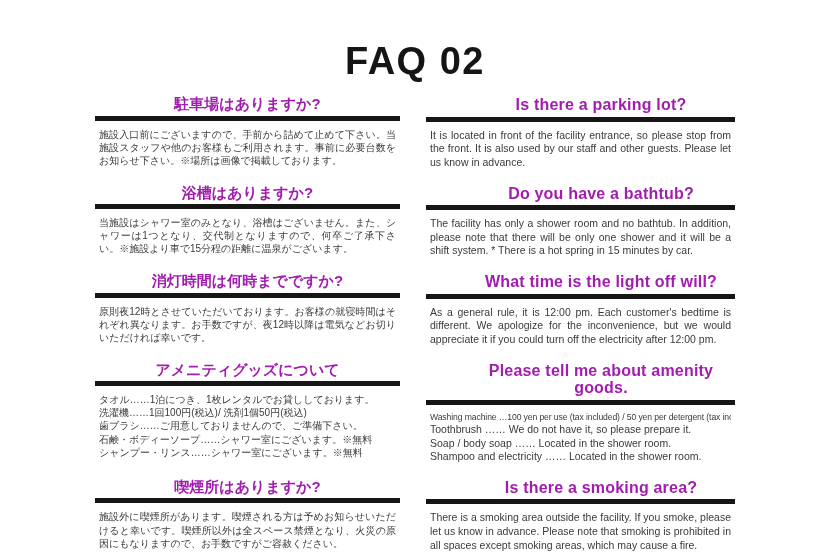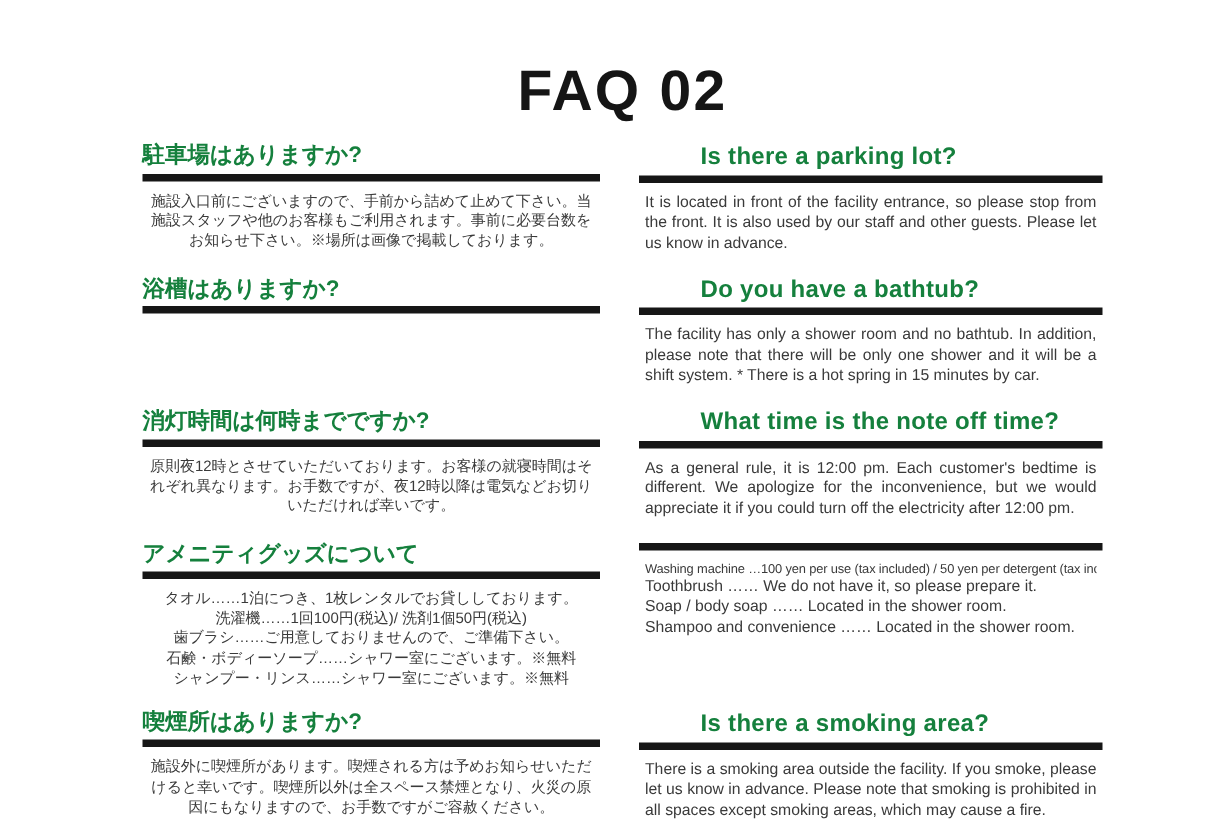--- a/index.html
+++ b/index.html
@@ -26,36 +26,37 @@
   .grid {
     display: grid;
     grid-template-columns: 305px 309px;
     column-gap: 26px;
     row-gap: 11px;
   }
   .qa { min-width: 0; }
   .q {
     margin: 0 0 3px 0;
     font-weight: bold;
-    color: #15803d;
+    color: #a21caf;
     line-height: 1.1;
+    text-align: center;
   }
   .q.ja { font-size: 15px; }
   .q.en { font-size: 16px; letter-spacing: 0.2px; margin-left: 41px; }
   .bar {
     height: 5px;
     background: #161616;
     margin: 0 0 7px 0;
   }
   .a {
     margin: 4px;
     color: #3a3a3a;
     text-align: justify;
   }
-  .a.ja { font-size: 10px;   line-height: 1.32; text-align: center; }
+  .a.ja { font-size: 10px;   line-height: 1.32; }
   .a.en { font-size: 10.5px; line-height: 1.3; }
   .list { text-align: left; }
   .list .line { white-space: nowrap; overflow: hidden; }
   .list .line.small { font-size: 8.6px; letter-spacing: -0.1px; }
 </style>
 </head>
 <body>
 
 <div class="page">
   <h1 class="title">FAQ 02</h1>
@@ -69,56 +70,58 @@
     </section>
     <section class="qa">
       <h2 class="q en">Is there a parking lot?</h2>
       <div class="bar"></div>
       <p class="a en">It is located in front of the facility entrance, so please stop from the front. It is also used by our staff and other guests. Please let us know in advance.</p>
     </section>
 
     <section class="qa">
       <h2 class="q ja">浴槽はありますか?</h2>
       <div class="bar"></div>
+      <p class="a ja">当施設はシャワー室のみとなり、浴槽はございません。また、シャワーは1つとなり、交代制となりますので、何卒ご了承下さい。※施設より車で15分程の距離に温泉がございます。</p>
     </section>
     <section class="qa">
       <h2 class="q en">Do you have a bathtub?</h2>
       <div class="bar"></div>
       <p class="a en">The facility has only a shower room and no bathtub. In addition, please note that there will be only one shower and it will be a shift system. * There is a hot spring in 15 minutes by car.</p>
     </section>
 
     <section class="qa">
       <h2 class="q ja">消灯時間は何時までですか?</h2>
       <div class="bar"></div>
       <p class="a ja">原則夜12時とさせていただいております。お客様の就寝時間はそれぞれ異なります。お手数ですが、夜12時以降は電気などお切りいただければ幸いです。</p>
     </section>
     <section class="qa">
-      <h2 class="q en">What time is the note off time?</h2>
+      <h2 class="q en">What time is the light off will?</h2>
       <div class="bar"></div>
       <p class="a en">As a general rule, it is 12:00 pm. Each customer's bedtime is different. We apologize for the inconvenience, but we would appreciate it if you could turn off the electricity after 12:00 pm.</p>
     </section>
 
     <section class="qa">
       <h2 class="q ja">アメニティグッズについて</h2>
       <div class="bar"></div>
       <div class="a ja list">
         <div class="line">タオル……1泊につき、1枚レンタルでお貸ししております。</div>
         <div class="line">洗濯機……1回100円(税込)/ 洗剤1個50円(税込)</div>
         <div class="line">歯ブラシ……ご用意しておりませんので、ご準備下さい。</div>
         <div class="line">石鹸・ボディーソープ……シャワー室にございます。※無料</div>
         <div class="line">シャンプー・リンス……シャワー室にございます。※無料</div>
       </div>
     </section>
     <section class="qa">
+      <h2 class="q en">Please tell me about amenity goods.</h2>
       <div class="bar"></div>
       <div class="a en list">
         <div class="line small">Washing machine …100 yen per use (tax included) / 50 yen per detergent (tax included)</div>
         <div class="line">Toothbrush …… We do not have it, so please prepare it.</div>
         <div class="line">Soap / body soap …… Located in the shower room.</div>
-        <div class="line">Shampoo and convenience …… Located in the shower room.</div>
+        <div class="line">Shampoo and electricity …… Located in the shower room.</div>
       </div>
     </section>
 
     <section class="qa">
       <h2 class="q ja">喫煙所はありますか?</h2>
       <div class="bar"></div>
       <p class="a ja">施設外に喫煙所があります。喫煙される方は予めお知らせいただけると幸いです。喫煙所以外は全スペース禁煙となり、火災の原因にもなりますので、お手数ですがご容赦ください。</p>
     </section>
     <section class="qa">
       <h2 class="q en">Is there a smoking area?</h2>

